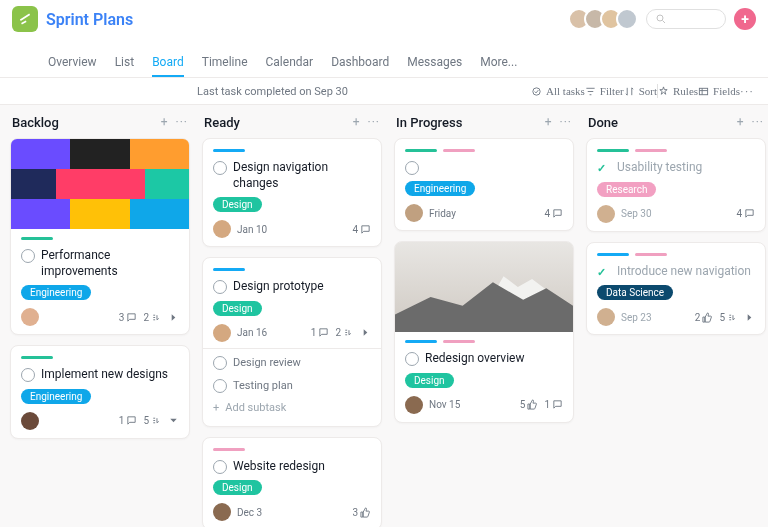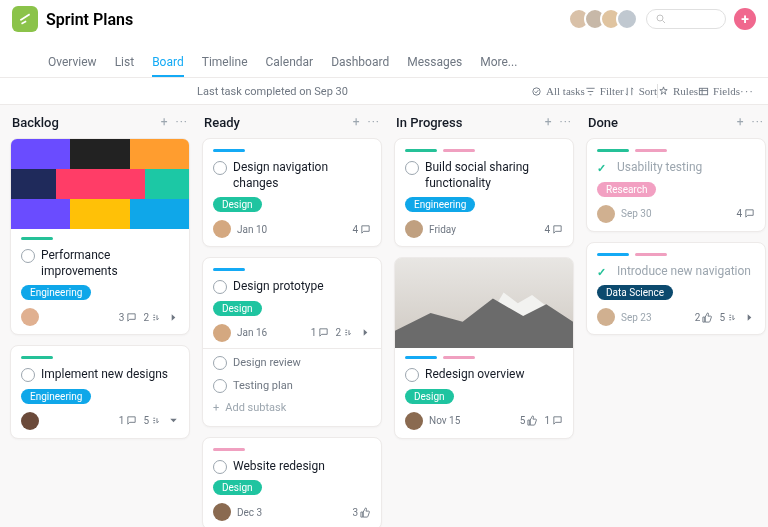--- a/index.html
+++ b/index.html
@@ -1,20 +1,20 @@
 <!DOCTYPE html>
 <html><head>
 <meta charset="utf-8">
 <style>
   * { box-sizing: border-box; margin: 0; padding: 0; }
   body { font-family: -apple-system, BlinkMacSystemFont, "Segoe UI", Roboto, Helvetica, Arial, sans-serif; background: #fff; font-size: 12px; color: #333; width: 768px; height: 527px; overflow: hidden; }
   .header { display: flex; align-items: center; padding: 6px 12px 0 12px; gap: 8px; }
   .app-icon { width: 26px; height: 26px; background: #8bc34a; border-radius: 6px; display:flex; align-items:center; justify-content:center; }
   .title-block { flex: 0 0 auto; }
-  .title { font-size: 16px; font-weight: 600; color: #000000; }
+  .title { font-size: 16px; font-weight: 600; color: #3b82f6; }
   .spacer { flex: 1; }
   .avatars { display: flex; }
   .avatar { width: 22px; height: 22px; border-radius: 50%; border: 2px solid #fff; margin-left: -6px; background: #ddd; display:flex; align-items:center; justify-content:center; font-size:9px; color:#666;}
   .avatar.sm { width:18px; height:18px; border:none; margin:0; }
   .search { border: 1px solid #e0e0e0; border-radius: 14px; padding: 3px 8px; display:flex; align-items:center; width:80px; }
   .search svg { opacity:.5; }
   .add-btn { width:22px; height:22px; border-radius:50%; background:#f0688e; color:#fff; display:flex; align-items:center; justify-content:center; font-size:14px; font-weight:bold; }
   .tabs { display:flex; gap:18px; padding: 4px 14px 0 48px; font-size:12px; color:#6f7782; }
   .tab { padding-bottom:6px; cursor:pointer;margin-top:19px; }
   .tab.active { color:#14aaf5; border-bottom:2px solid #14aaf5; }
@@ -331,21 +331,20 @@
         </div>
     </div>
     <div class="cards">
       <div class="card">
         <div class="stripes">
             <div class="stripe" style="background:#25c198"></div>
             <div class="stripe" style="background:#f0a0c0"></div>
           </div>
         <div class="card-title-row">
             <div class="check open"></div>
-            <div class="card-title">Build social sharing functionality</div>
           </div>
         <div class="pill" style="background:#0fa7e9">Engineering</div>
         <div class="meta">
           <div class="avatar sm" style="background:#c0a080"></div>
           <span>Friday</span>
           <div class="grow"></div>
           <div class="stat">
               <span>4</span>
               <svg class="icon-sm" viewBox="0 0 24 24" fill="none" stroke="#6f7782" stroke-width="2">
                 <path d="M4 4h16v12H8l-4 4z"></path>

